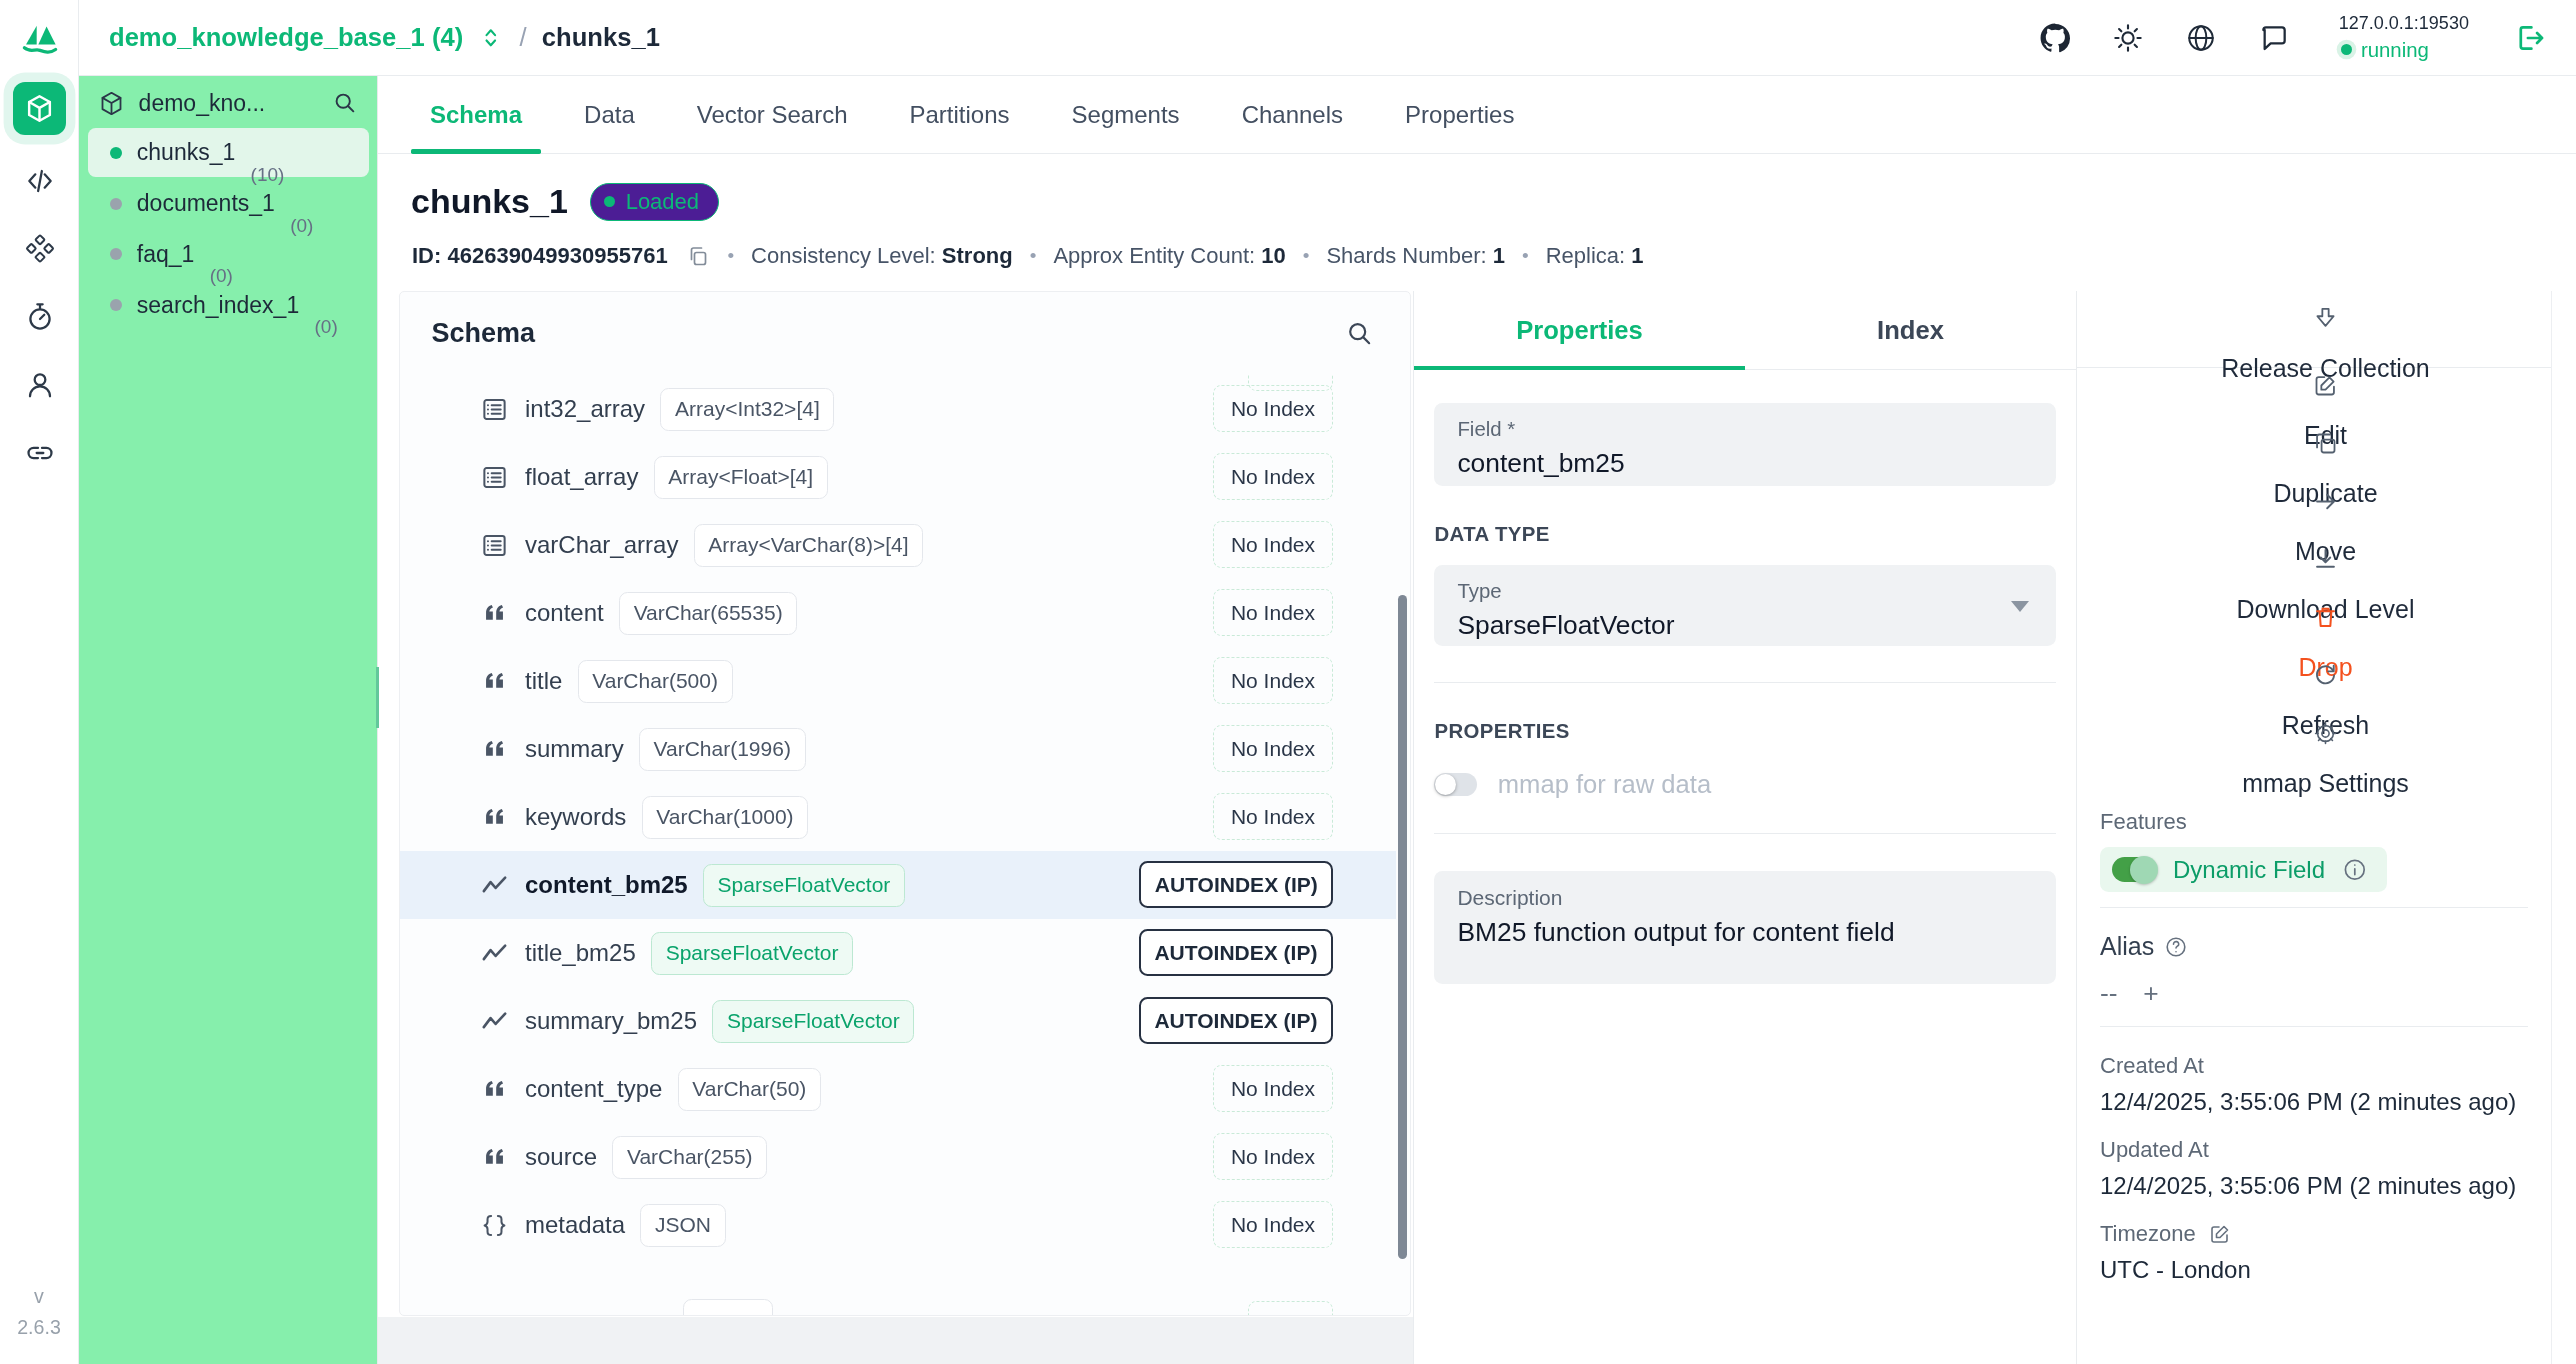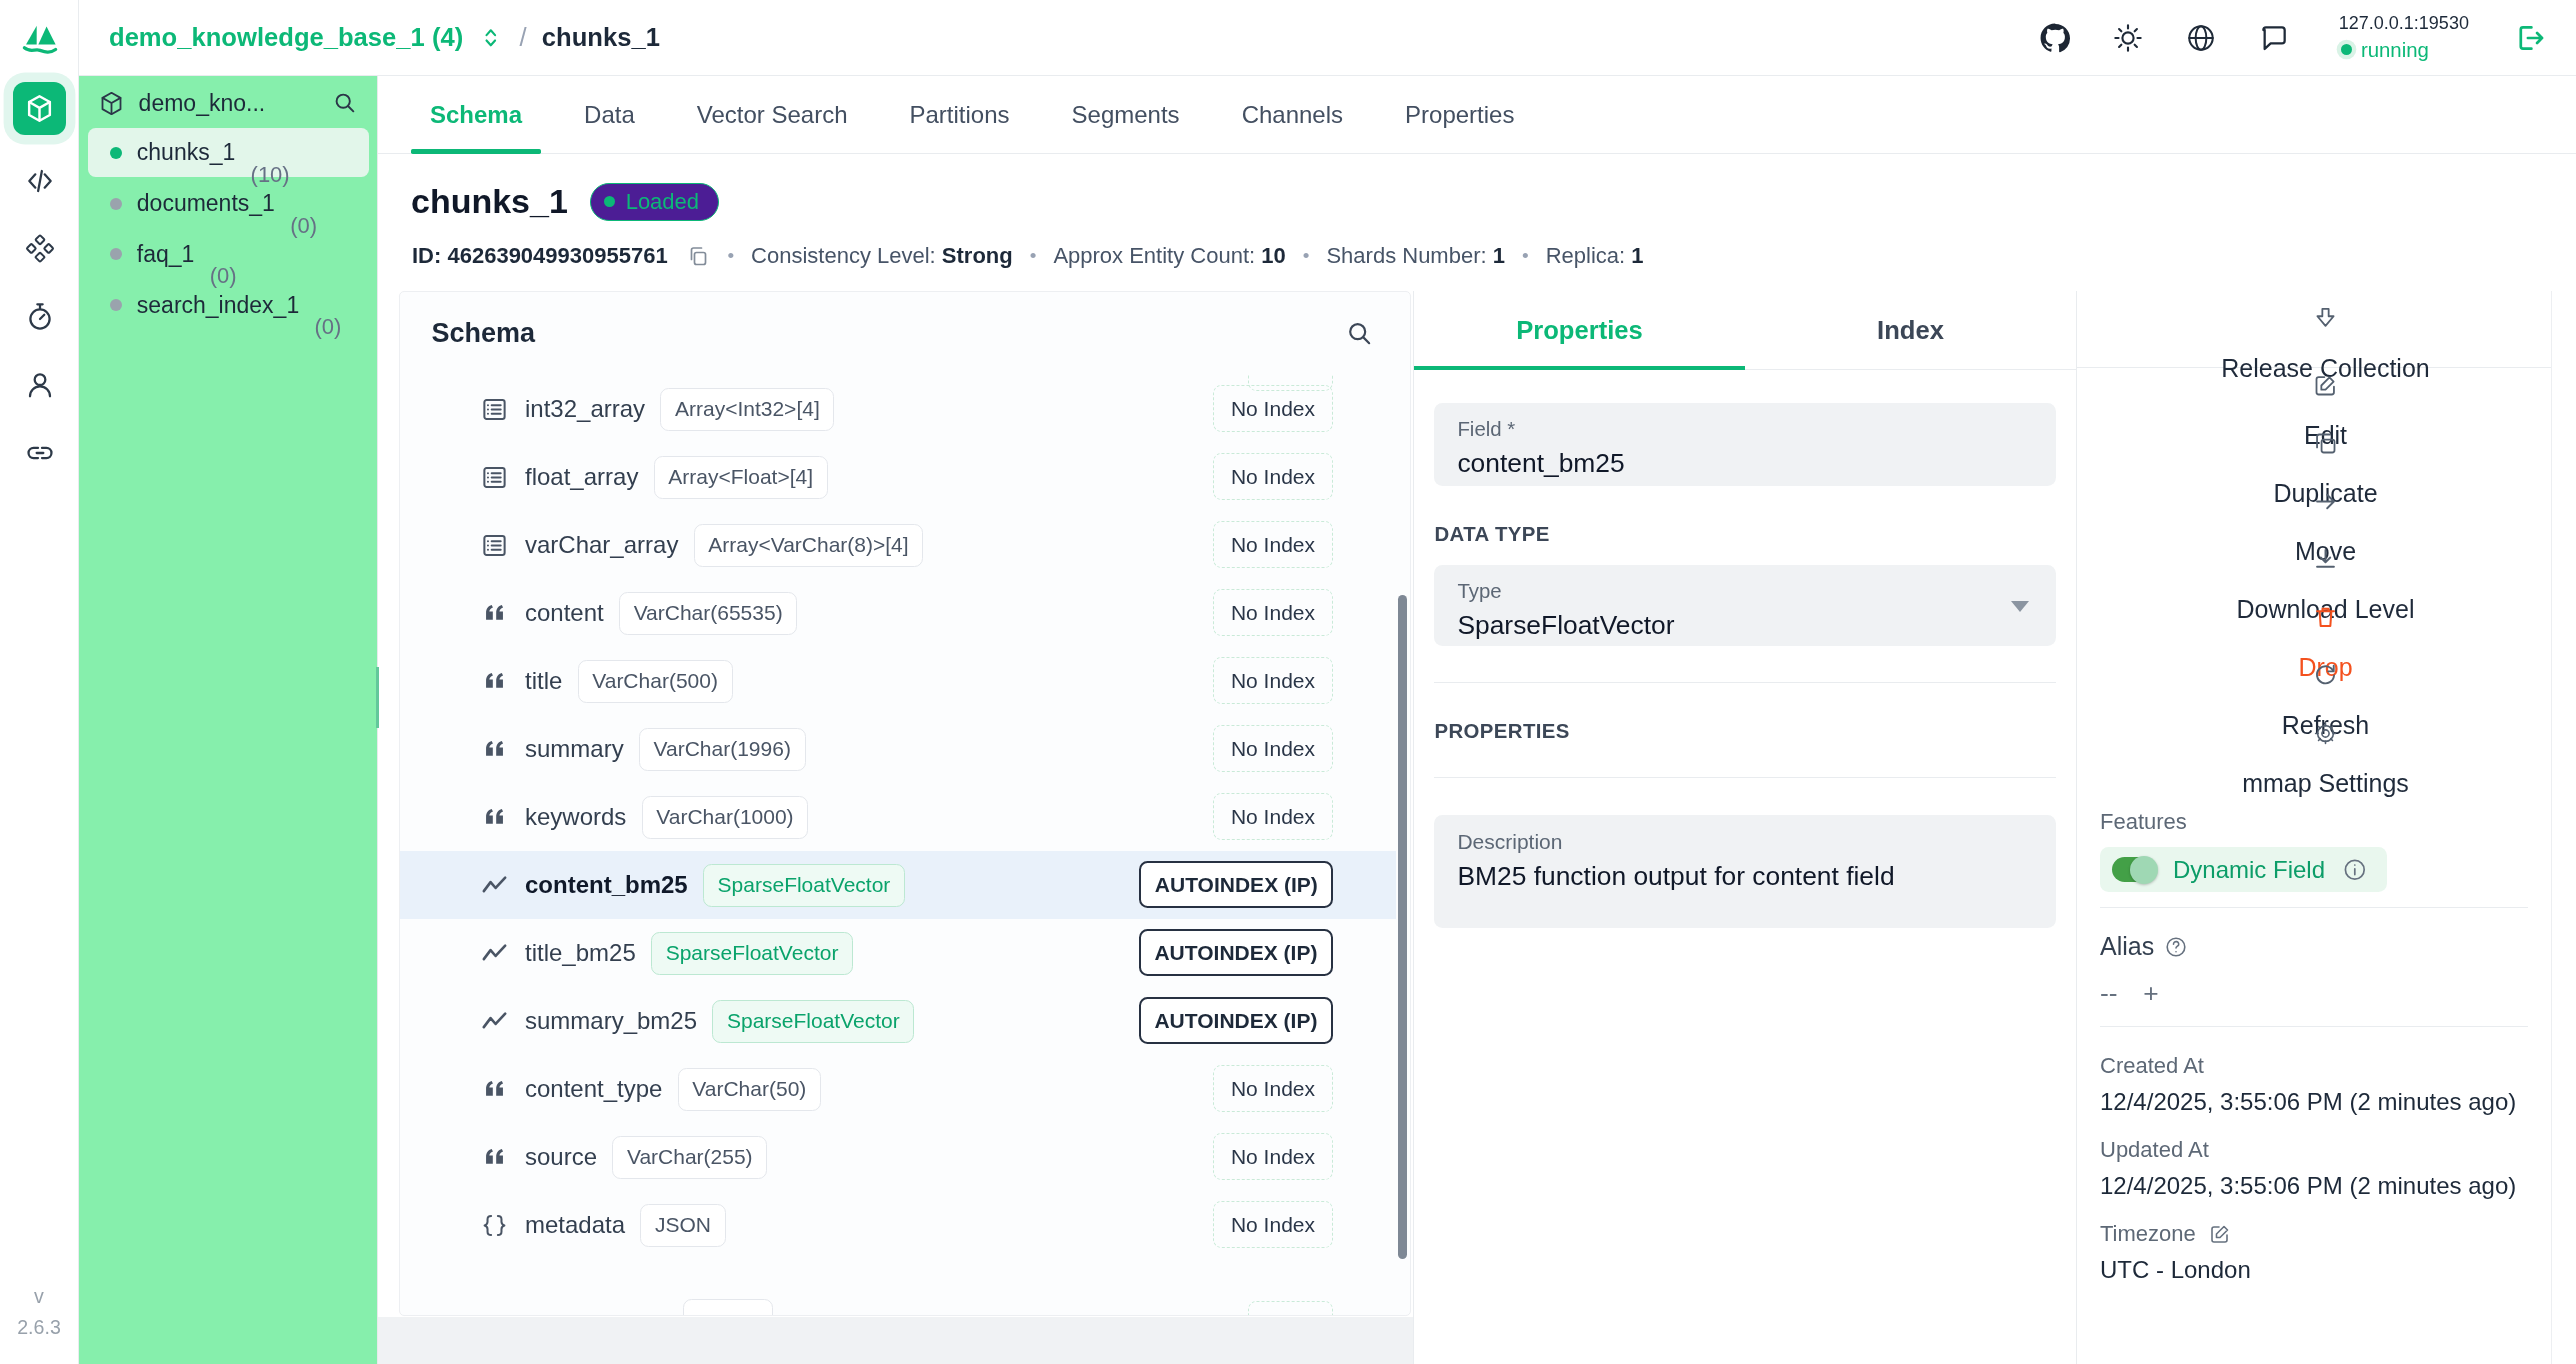--- a/index.html
+++ b/index.html
@@ -34,21 +34,21 @@
   
   .nav { position:absolute; left:79px; top:76px; width:299px; height:1289px; background:#86efac; border-right:0.9px solid #e7eaec; }
   .nav-header { display:flex; align-items:center; height:44px; margin-top:5.1px; padding:0 19px; gap:13.6px; }
   .nav-db-name { font-size:23px; color:#1d2939; flex:1; }
   .nav-list { margin-top:3.4px; padding:0 8.5px; display:flex; flex-direction:column; gap:1.7px; }
   .nav-item { height:49px; border-radius:7.7px; display:flex; align-items:center; gap:15.3px; padding:0 22px; cursor:pointer; }
   .nav-item.active { background:#e2f6ea; }
   .nav-dot { width:12px; height:12px; border-radius:50%; background:#9aa3ad; flex:none; }
   .nav-dot.loaded { background:#0cb877; }
   .nav-name { font-size:23px; color:#1d2939; }
-  .nav-count { font-size:22px; color:#667085;margin-top:44px; }
+  .nav-count { font-size:19px; color:#667085;margin-top:44px; }
   .resize-handle { position:absolute; left:376px; top:667px; width:3.4px; height:61px; background:#63c89b; z-index:6; }
 
   
   .main { position:absolute; left:378px; top:76px; right:0; height:216px; background:#fff; }
   .tabsbar { position:absolute; top:0; left:0; right:0; height:78px; border-bottom:0.9px solid #e9ecef;
     display:flex; align-items:center; padding-left:21px; }
   .tab { position:relative; height:78px; display:flex; align-items:center; padding:0 31px; font-size:24px; color:#434f61;
     font-weight:500; cursor:pointer; white-space:nowrap; }
   .tab.active { color:#0cb877; font-weight:700; }
   .tab.active::after { content:""; position:absolute; left:12px; right:12px; bottom:0; height:4.3px; background:#0cb877; border-radius:1.7px; }
@@ -554,20 +554,24 @@
         <div class="fill-value">content_bm25</div>
       </div>
       <div class="sect-label">DATA TYPE</div>
       <div class="fill-box type-box">
         <div class="fill-label">Type</div>
         <div class="fill-value">SparseFloatVector</div>
         <div class="caret"></div>
       </div>
       <div class="hdiv"></div>
       <div class="sect-label">PROPERTIES</div>
+      <div class="toggle-row">
+        <span class="toggle-off"></span>
+        <span class="toggle-label-disabled">mmap for raw data</span>
+      </div>
       <div class="hdiv" style="margin-top:34px;"></div>
       <div class="fill-box desc-box">
         <div class="fill-label" style="font-size:21px;">Description</div>
         <div class="fill-value">BM25 function output for content field</div>
       </div>
     </div>
   </div>
 
   <div class="actions">
     <div class="action-list">

